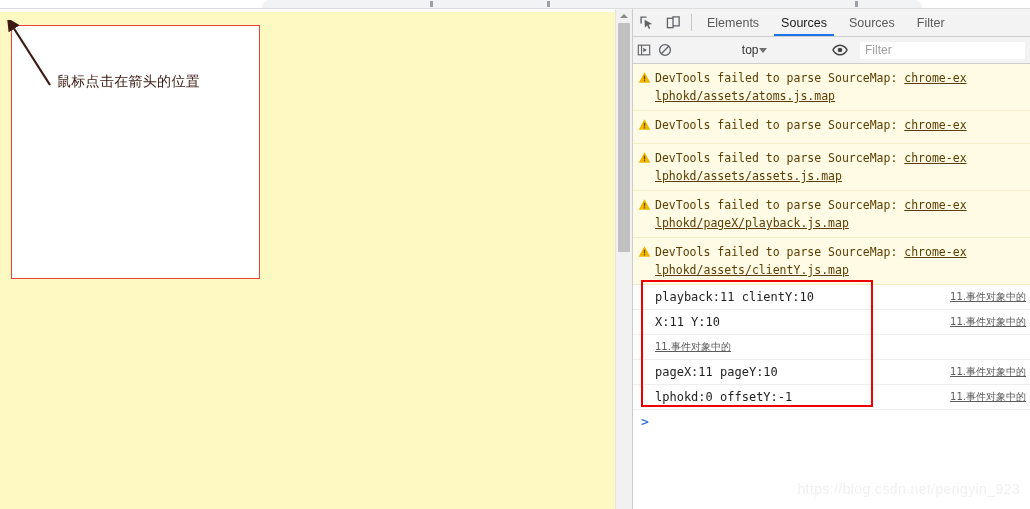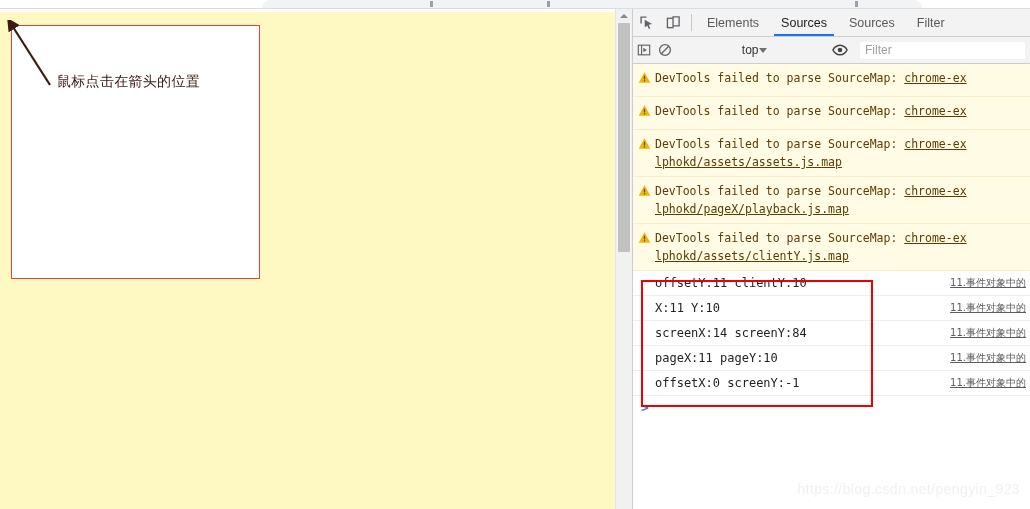--- a/index.html
+++ b/index.html
@@ -401,20 +401,21 @@
     <div class="msg-warning">
       <div class="warn-icon">
         <svg width="13" height="13" viewBox="0 0 16 16">
           <path d="M8 1.6 L15.2 14.4 H0.8 Z" fill="#f2b600"></path>
           <rect x="7.2" y="5.8" width="1.6" height="4.6" fill="#6b4a00"></rect>
           <rect x="7.2" y="11.3" width="1.6" height="1.6" fill="#6b4a00"></rect>
         </svg>
       </div>
       <div class="warn-text">
         <span>DevTools failed to parse SourceMap: </span><span class="link">chrome-ex</span>
+        <span class="line2 link">lphokd/assets/atoms.js.map</span>
       </div>
     </div>
 
     <div class="msg-warning">
       <div class="warn-icon">
         <svg width="13" height="13" viewBox="0 0 16 16">
           <path d="M8 1.6 L15.2 14.4 H0.8 Z" fill="#f2b600"></path>
           <rect x="7.2" y="5.8" width="1.6" height="4.6" fill="#6b4a00"></rect>
           <rect x="7.2" y="11.3" width="1.6" height="1.6" fill="#6b4a00"></rect>
         </svg>
@@ -460,37 +461,36 @@
           <rect x="7.2" y="11.3" width="1.6" height="1.6" fill="#6b4a00"></rect>
         </svg>
       </div>
       <div class="warn-text">
         <span>DevTools failed to parse SourceMap: </span><span class="link">chrome-ex</span>
         <span class="line2 link">lphokd/assets/clientY.js.map</span>
       </div>
     </div>
 
     <div class="msg-log">
-      <span class="log-text">offsetY:11 clientY:10</span>
+      <span class="log-text">playback:11 clientY:10</span>
       <span class="log-source">11.事件对象中的</span>
     </div>
     <div class="msg-log">
       <span class="log-text">X:11 Y:10</span>
       <span class="log-source">11.事件对象中的</span>
     </div>
     <div class="msg-log">
-      <span class="log-text">screenX:14 screenY:84</span>
       <span class="log-source">11.事件对象中的</span>
     </div>
     <div class="msg-log">
       <span class="log-text">pageX:11 pageY:10</span>
       <span class="log-source">11.事件对象中的</span>
     </div>
     <div class="msg-log">
-      <span class="log-text">offsetX:0 screenY:-1</span>
+      <span class="log-text">lphokd:0 offsetY:-1</span>
       <span class="log-source">11.事件对象中的</span>
     </div>
 
     <div id="console-prompt">
       <span class="prompt-chevron">&gt;</span>
     </div>
 
     <div id="log-highlight-box"></div>
   </div>
 </div>

